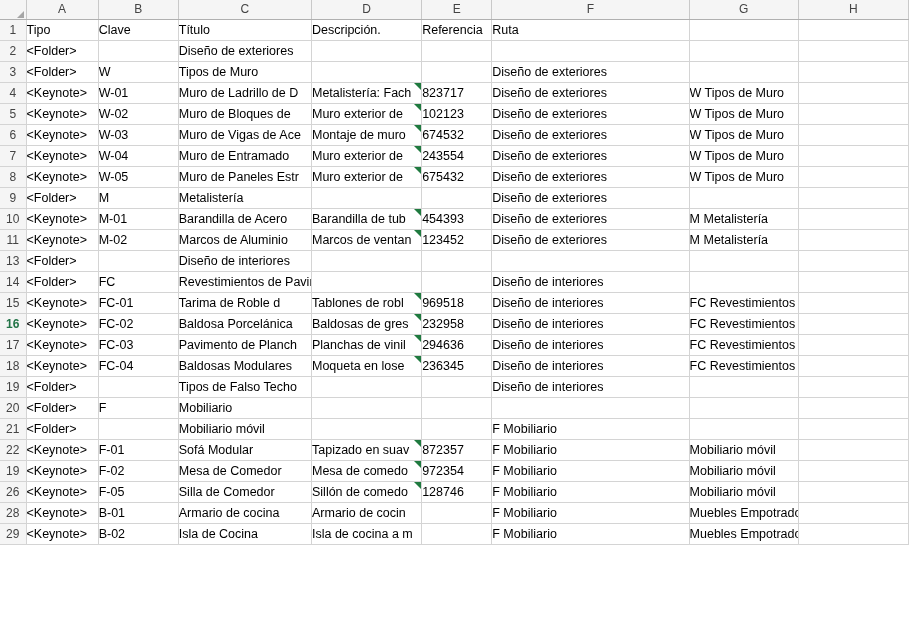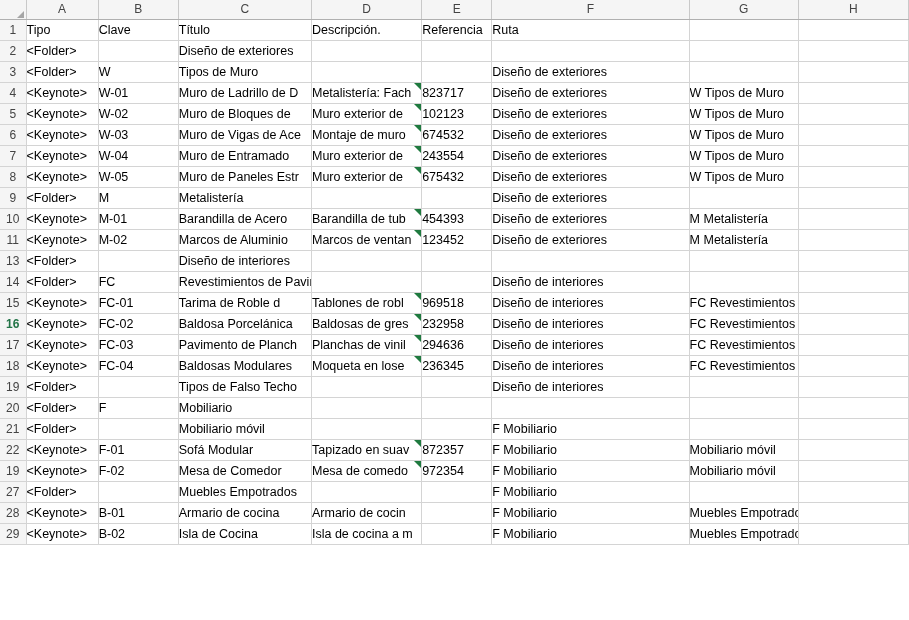--- a/index.html
+++ b/index.html
@@ -372,28 +372,28 @@
           <td class="cell">&lt;Keynote&gt;</td>
           <td class="cell">F-02</td>
           <td class="cell">Mesa de Comedor</td>
           <td class="cell flag">Mesa de comedo</td>
           <td class="cell">972354</td>
           <td class="cell">F Mobiliario</td>
           <td class="cell">Mobiliario móvil</td>
           <td class="cell"></td>
         </tr>
         <tr>
-          <td class="rowhead">27</td>
-          <td class="cell">&lt;Folder&gt;</td>
-          <td class="cell"></td>
-          <td class="cell">Muebles Empotrados</td>
-          <td class="cell"></td>
-          <td class="cell"></td>
-          <td class="cell">F Mobiliario</td>
-          <td class="cell"></td>
+          <td class="rowhead">26</td>
+          <td class="cell">&lt;Keynote&gt;</td>
+          <td class="cell">F-05</td>
+          <td class="cell">Silla de Comedor</td>
+          <td class="cell flag">Sillón de comedo</td>
+          <td class="cell">128746</td>
+          <td class="cell">F Mobiliario</td>
+          <td class="cell">Mobiliario móvil</td>
           <td class="cell"></td>
         </tr>
         <tr>
           <td class="rowhead">28</td>
           <td class="cell">&lt;Keynote&gt;</td>
           <td class="cell">B-01</td>
           <td class="cell">Armario de cocina</td>
           <td class="cell">Armario de cocin</td>
           <td class="cell"></td>
           <td class="cell">F Mobiliario</td>

